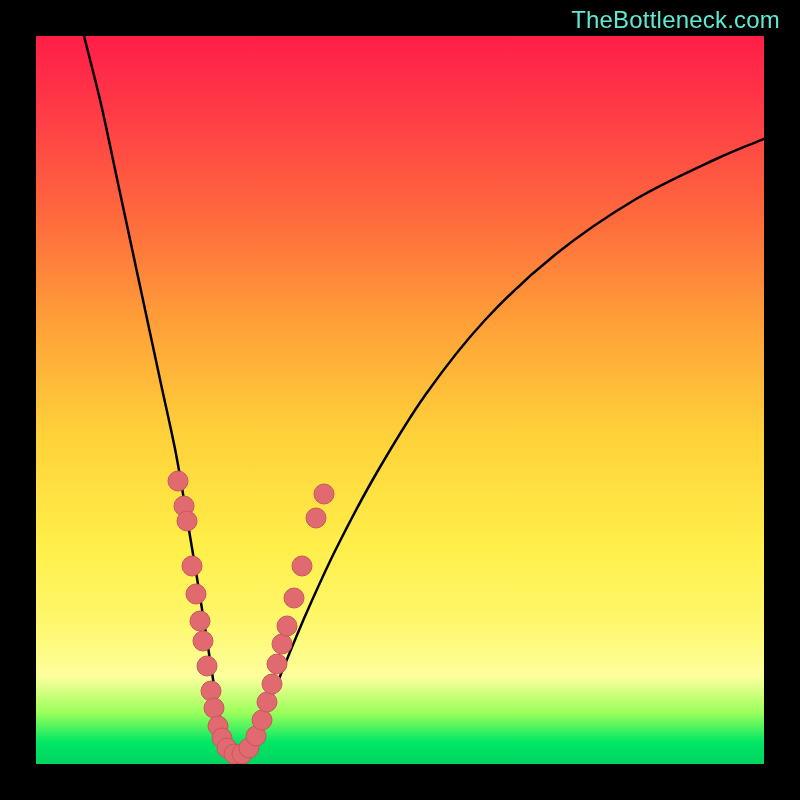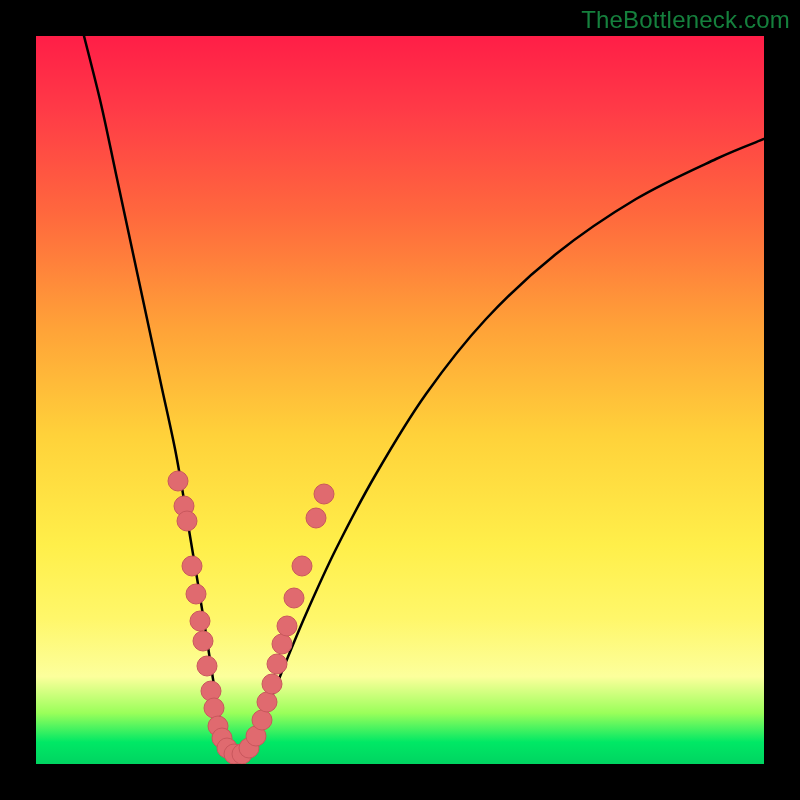--- a/index.html
+++ b/index.html
@@ -37,22 +37,22 @@
       #fff76a 80%,
       #fcff9c 88%,
       #9aff5a 93%,
       #00e865 97%,
       #00d461 100%
     );
   }
   .watermark {
     position: absolute;
     top: 6px;
-    right: 10px;
-    color: #15803d;
+    right: 20px;
+    color: #5eead4;
     font-size: 24px;
     font-weight: 500;
     letter-spacing: 0.2px;
     user-select: none;
   }
   svg {
     position: absolute;
     top: 0;
     left: 0;
   }

